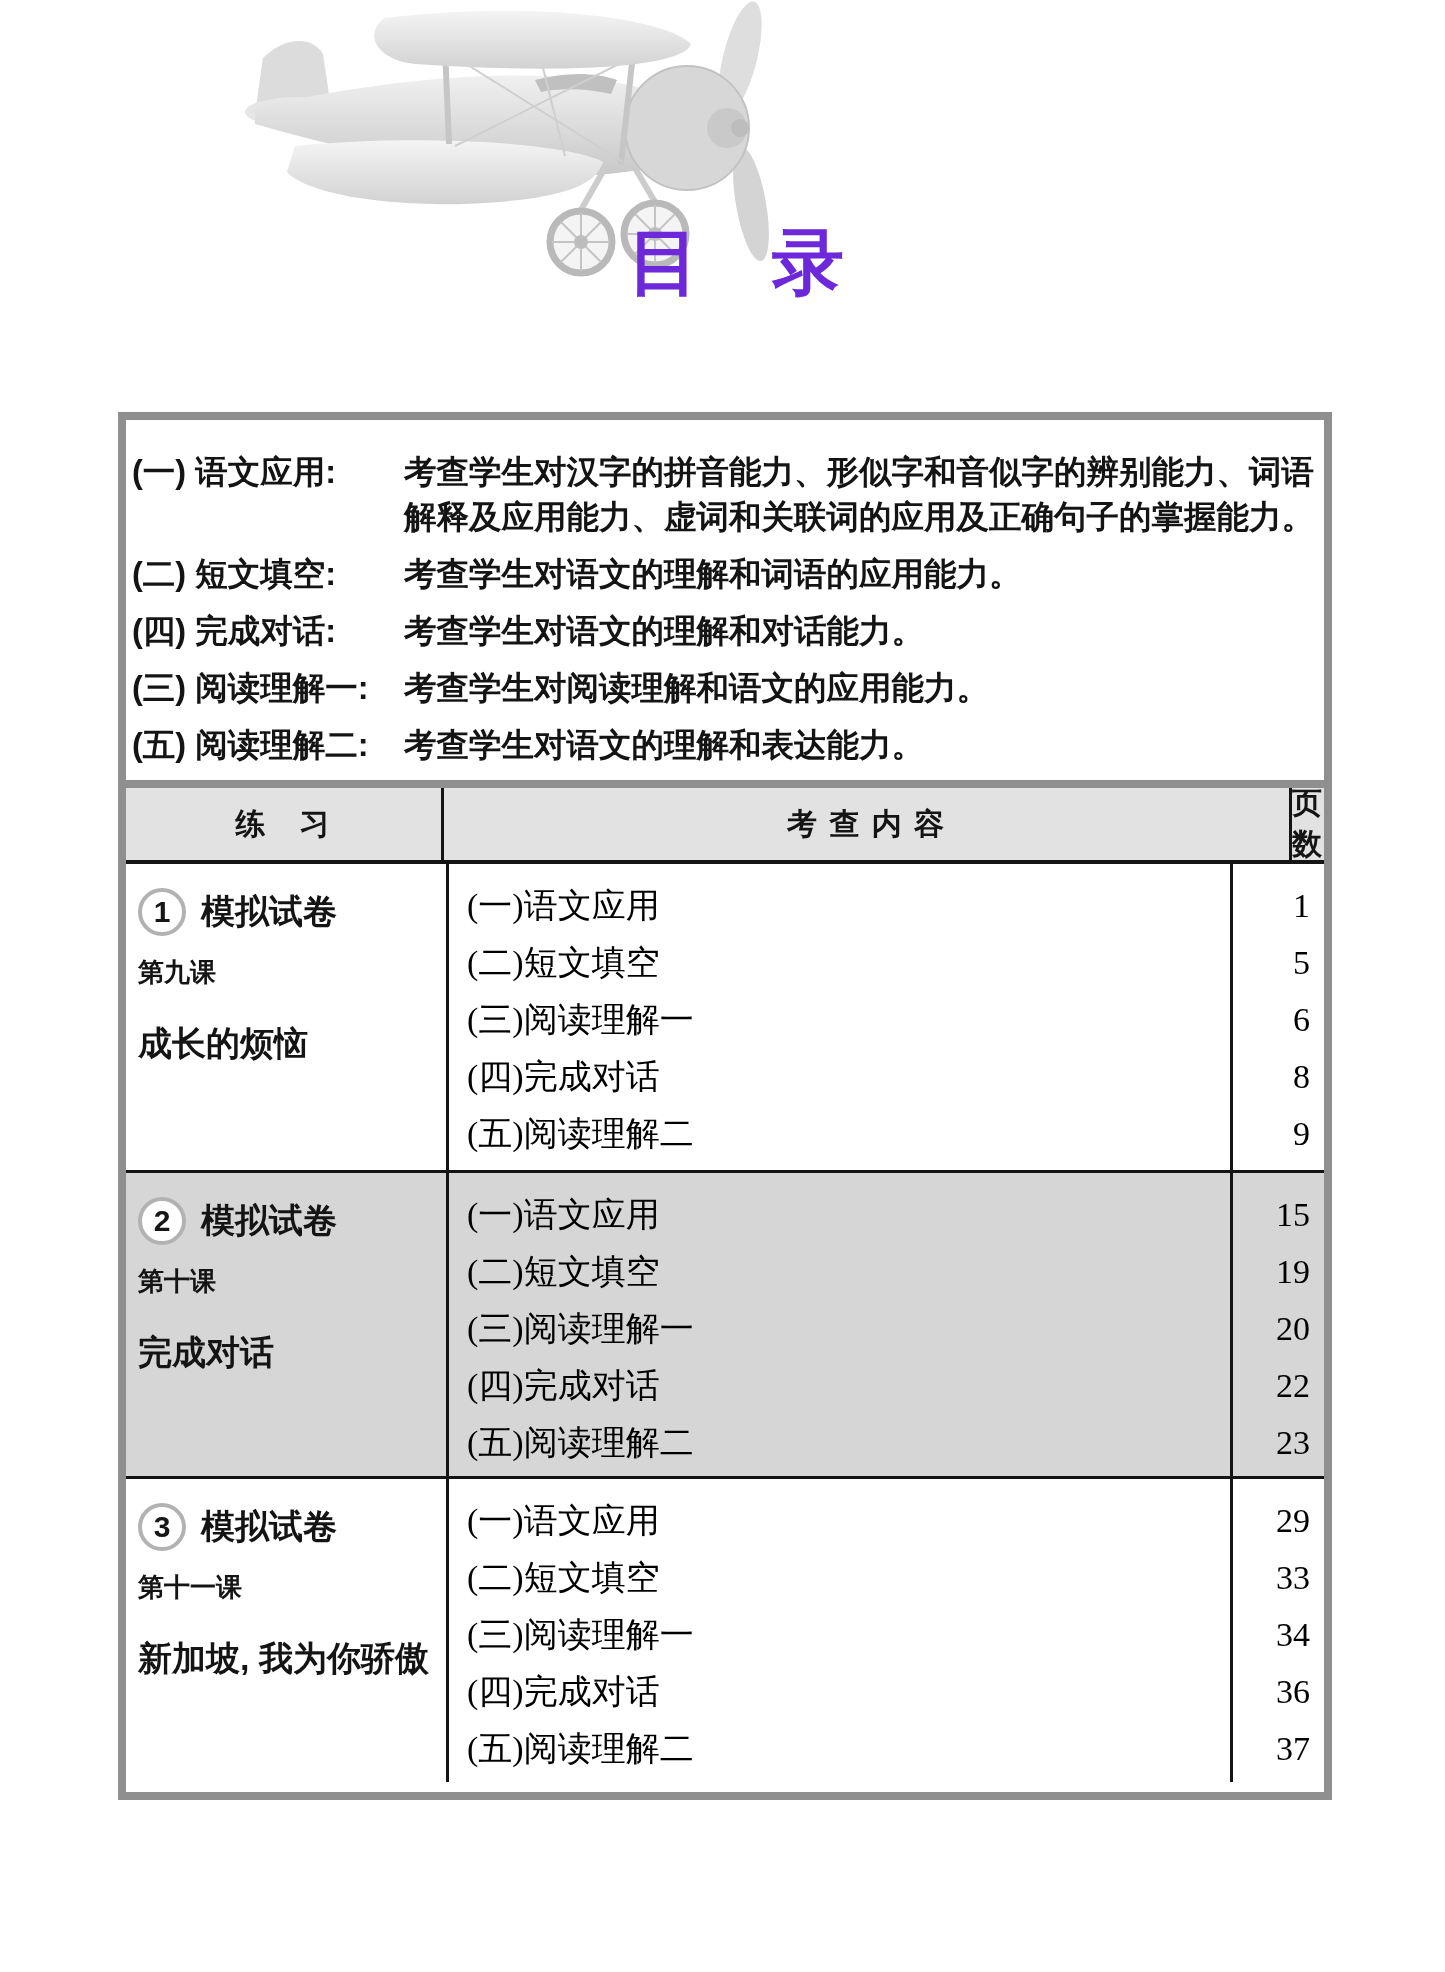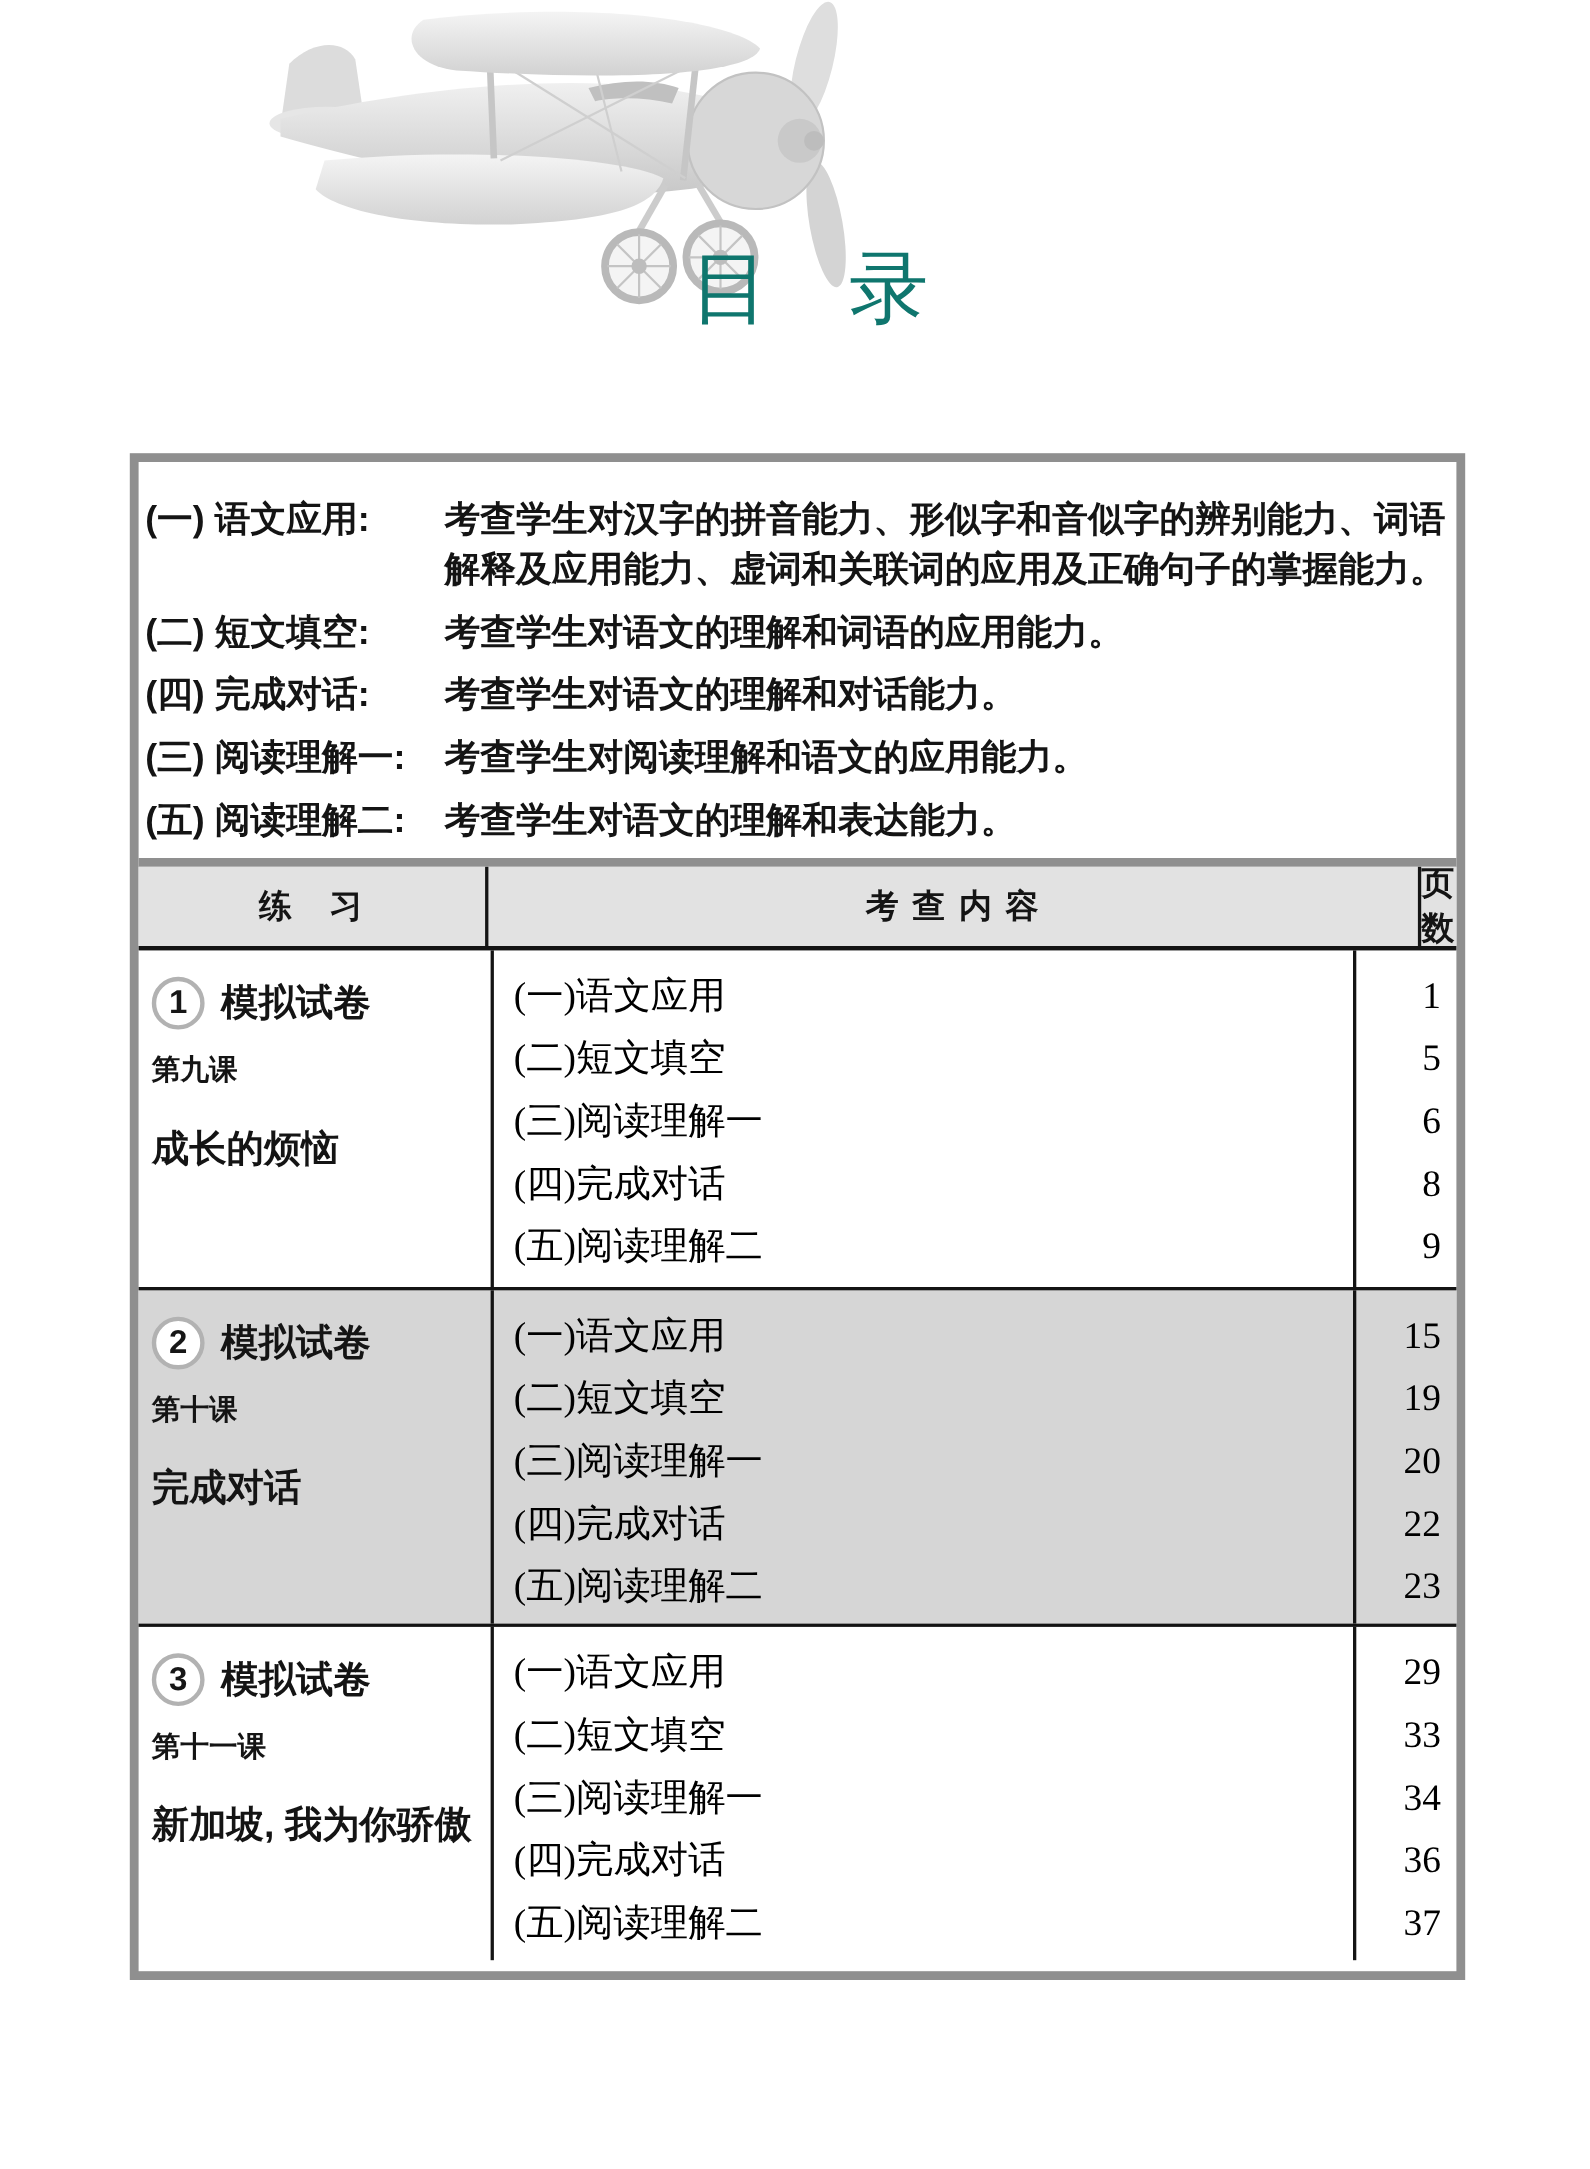--- a/index.html
+++ b/index.html
@@ -12,21 +12,21 @@
     overflow:hidden;
   }
 
   
   .plane {
     position:absolute; left:235px; top:-4px;
     width:570px; height:290px;
   }
   .toc-title {
     position:absolute; left:628px; top:226px;
-    font-size:72px; font-weight:normal; color:#0f766e;
+    font-size:72px; font-weight:bold; color:#6d28d9;
     white-space:nowrap; line-height:1;
   }
 
   
   .frame {
     position:absolute; left:118px; top:412px;
     width:1214px; height:1388px;
     border:8px solid #8f8f8f;
     background:#ffffff;
   }

